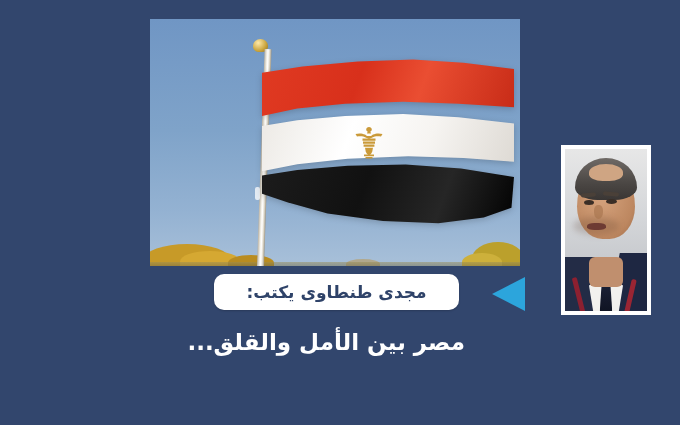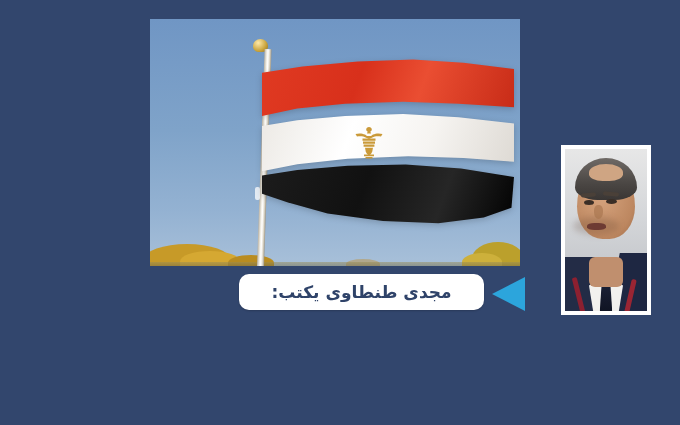--- a/index.html
+++ b/index.html
@@ -120,21 +120,21 @@
     left: 92px;
     top: 66px;
     width: 30px;
     height: 34px;
     opacity: .95;
   }
 
   
   .pill {
     position: absolute;
-    left: 239px;
+    left: 214px;
     top: 274px;
     width: 245px;
     height: 36px;
     background: #ffffff;
     border-radius: 10px;
     display: flex;
     align-items: center;
     justify-content: center;
     box-shadow: 0 1px 2px rgba(0,0,0,.18);
   }
@@ -312,15 +312,16 @@
       <div class="p-brow-l"></div>
       <div class="p-brow-r"></div>
       <div class="p-eye-l"></div>
       <div class="p-eye-r"></div>
       <div class="p-nose"></div>
       <div class="p-mouth"></div>
     </div>
   </div>
 
   <div class="headline">
+    <span class="l1">مصر بين الأمل والقلق...</span>
   </div>
 
 </div>
 
 </body></html>

